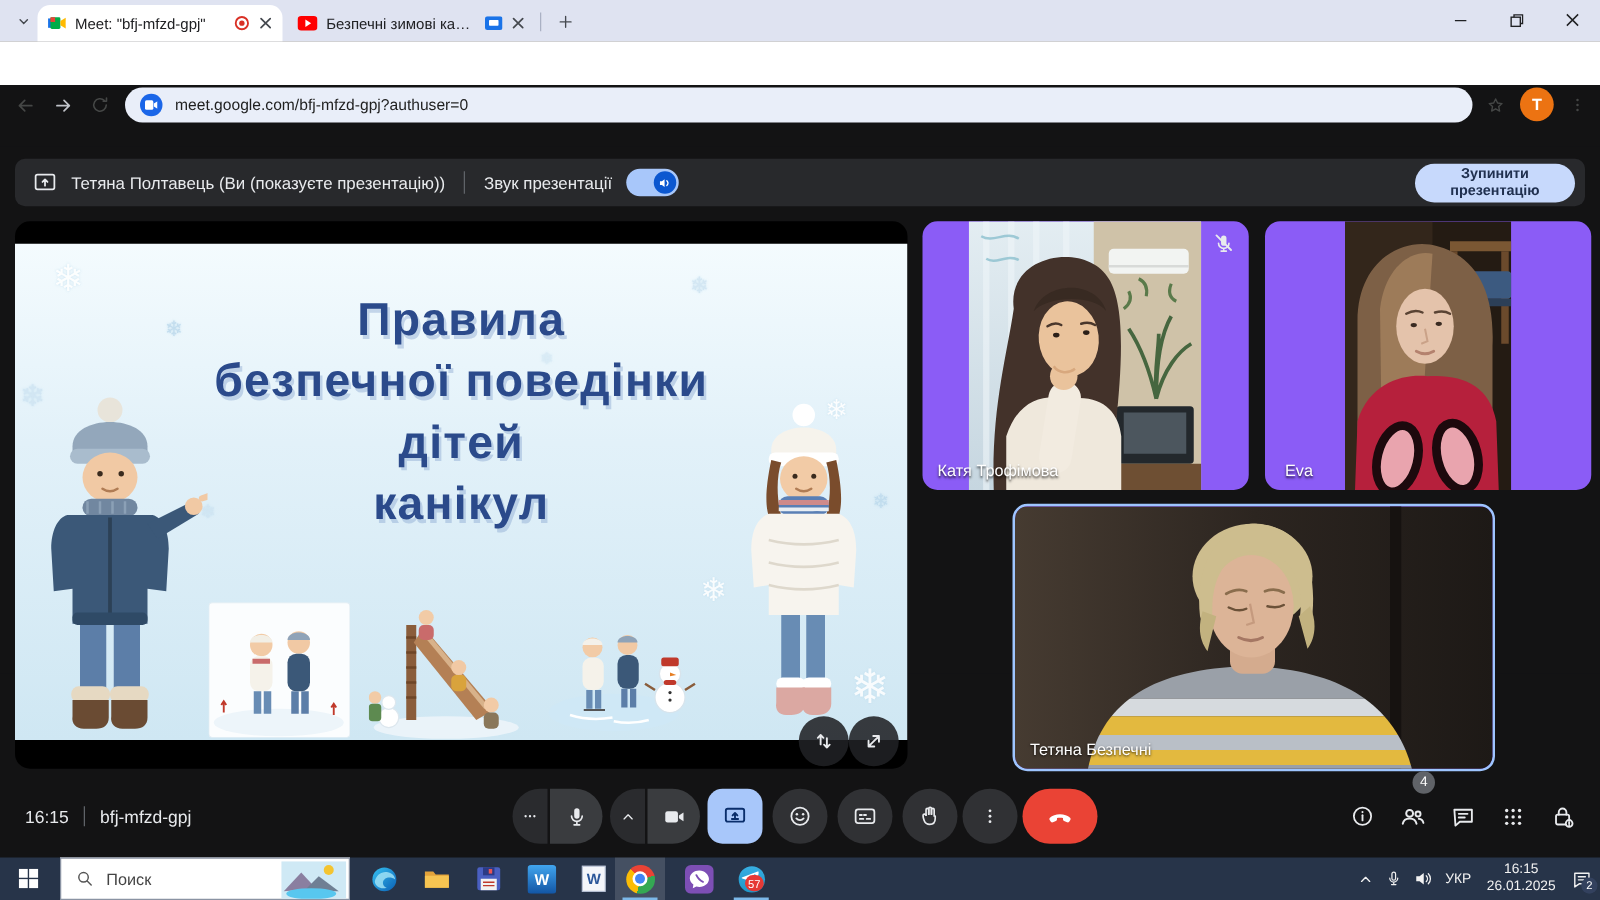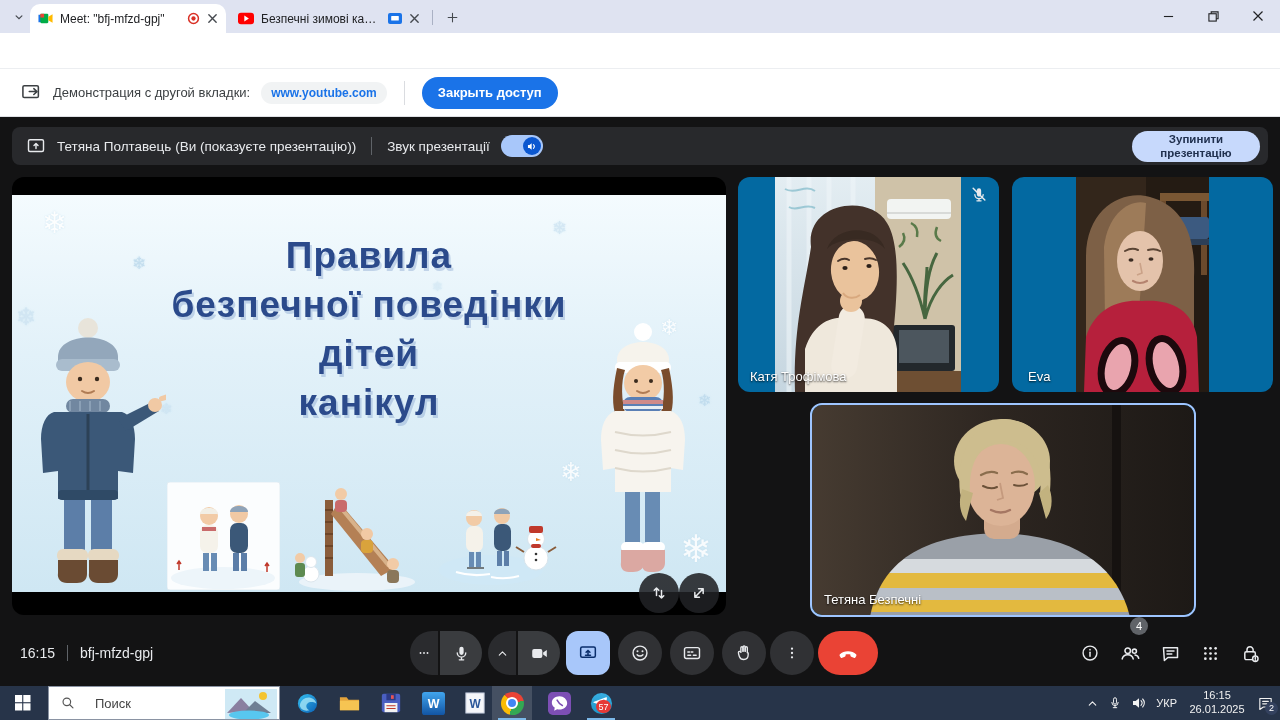--- a/index.html
+++ b/index.html
@@ -38,40 +38,40 @@
   .toggle { width:42px; height:22px; border-radius:11px; background:#a8c7fa; position:relative; }
   .toggle .thumb { position:absolute; right:2px; top:2px; width:18px; height:18px; border-radius:50%; background:#0b57d0; display:flex; align-items:center; justify-content:center; }
   .stopbtn { position:absolute; right:8px; top:4px; width:128px; height:31px; border-radius:16px; background:#c7d9fc; border:none; color:#20304f; font-size:11.5px; line-height:1.15; font-family:"Liberation Sans",sans-serif; font-weight:bold; }
 
   .ptile { position:absolute; left:12px; top:60px; width:714px; height:438px; background:#000; border-radius:12px; overflow:hidden; }
   .slide { position:absolute; left:0; top:18px; width:714px; height:397px; background:linear-gradient(180deg,#f4fbfe 0%,#e2f1f9 40%,#cfe7f3 100%); overflow:hidden; }
   .slide-title { position:absolute; left:0; top:36px; width:714px; text-align:center; font-weight:bold; font-size:37px; line-height:49px; color:#2b4a8b; letter-spacing:1px; text-shadow:2px 3px 0 rgba(130,160,205,0.4); }
   .sf { position:absolute; color:#ffffff; opacity:.85; text-shadow:0 0 2px rgba(180,215,235,.8); }
   .floatbtn { position:absolute; width:40px; height:40px; border-radius:50%; background:rgba(32,33,36,.88); display:flex; align-items:center; justify-content:center; }
 
-  .vtile { position:absolute; background:#0369a1; border-radius:12px; overflow:hidden; }
+  .vtile { position:absolute; background:#8b5cf6; border-radius:12px; overflow:hidden; }
   .vname { position:absolute; left:12px; bottom:8px; font-size:13px; color:#fff; text-shadow:0 1px 2px rgba(0,0,0,.8); }
   .speaking { border:2px solid #9ec5ff; }
 
   .barleft { position:absolute; left:20px; top:524px; height:24px; display:flex; align-items:center; gap:12px; color:#e8eaed; font-size:14px; }
   .barleft .sep { width:1px; height:16px; background:#5f6368; }
   .cbtn { position:absolute; top:514px; height:44px; border-radius:22px; background:#303134; display:flex; align-items:center; justify-content:center; }
   .circ { width:44px; border-radius:50%; }
   .splitL { position:absolute; top:514px; height:44px; background:#2a2b2e; border-radius:22px 0 0 22px; display:flex; align-items:center; justify-content:center; }
   .splitR { position:absolute; top:514px; height:44px; background:#3a3c3f; border-radius:0 22px 22px 0; display:flex; align-items:center; justify-content:center; }
   .presentactive { background:#a8c7fa; border-radius:12px; }
   .endcall { background:#ea4335; width:60px; }
   .ricon { position:absolute; top:518px; width:36px; height:36px; display:flex; align-items:center; justify-content:center; }
   .pbadge { position:absolute; left:1130px; top:500px; width:18px; height:18px; border-radius:50%; background:#606368; color:#fff; font-size:11px; display:flex; align-items:center; justify-content:center; }
 
   
   .taskbar { position:absolute; left:0; top:686px; width:1280px; height:34px; background:#273449; display:flex; align-items:center; }
   .tslot { position:absolute; top:0; width:38px; height:34px; display:flex; align-items:center; justify-content:center; }
   .searchbox { position:absolute; left:48px; top:0; width:232px; height:34px; background:#fff; border:1px solid #8a93a3; display:flex; align-items:center; gap:10px; padding-left:12px; }
-  .searchbox .ph { font-size:13px; color:#444;margin-left:10px; }
+  .searchbox .ph { font-size:13px; color:#444; }
   .chromehl { position:absolute; left:492px; top:0; width:40px; height:34px; background:rgba(255,255,255,.14); }
   .runline { position:absolute; bottom:0; height:2.5px; background:#7cb8e8; width:28px; }
   .tgbadge { position:absolute; left:596px; top:14px; min-width:15px; height:13px; border-radius:7px; background:#e53935; color:#fff; font-size:9px; display:flex; align-items:center; justify-content:center; padding:0 2px; }
   .tray { position:absolute; right:0; top:0; height:34px; display:flex; align-items:center; gap:9px; padding-right:6px; color:#fff; }
   .clock { font-size:11px; line-height:1.25; text-align:center; color:#f2f2f2; width:62px; }
   .lang { font-size:11px; color:#f2f2f2; }
   .notifbadge { position:absolute; width:13px; height:13px; border-radius:50%; background:#33415e; color:#fff; font-size:9px; display:flex; align-items:center; justify-content:center; right:-4px; bottom:-3px; }
 </style>
 </head>
 <body>
@@ -188,32 +188,20 @@
     <div class="avatar">T</div>
     <div class="abs iconbtn" style="left:1250px;top:39px;width:24px;height:24px;">
       <svg width="14" height="14" viewBox="0 0 24 24">
           <circle cx="12" cy="5" r="1.7" fill="#454746"></circle>
           <circle cx="12" cy="12" r="1.7" fill="#454746"></circle>
           <circle cx="12" cy="19" r="1.7" fill="#454746"></circle>
         </svg>
     </div>
   </div>
 
-  <div class="sharebanner">
-    <span>
-      <svg width="20" height="17" viewBox="0 0 22 18">
-          <rect x="1" y="1.5" width="17" height="13" rx="1.5" fill="none" stroke="#3c4043" stroke-width="1.7"></rect>
-          <path d="M8 8h8M13 4.8L16.5 8 13 11.2" fill="none" stroke="#3c4043" stroke-width="1.7" stroke-linecap="round" stroke-linejoin="round"></path>
-        </svg>
-    </span>
-    <span class="msg">Демонстрация с другой вкладки:</span>
-    <span class="sitepill">www.youtube.com</span>
-    <span class="vdiv"></span>
-    <button class="bluebtn">Закрыть доступ</button>
-  </div>
 
   <div class="meet">
 
     <div class="presentbar">
       <span>
         <svg width="20" height="20" viewBox="0 0 24 24">
             <rect x="3" y="4.5" width="18" height="14" rx="1.8" fill="none" stroke="#e8eaed" stroke-width="1.7"></rect>
             <path d="M12 15V9.5M9.6 11.5L12 9.1l2.4 2.4" fill="none" stroke="#e8eaed" stroke-width="1.7" stroke-linecap="round" stroke-linejoin="round"></path>
           </svg>
       </span>

